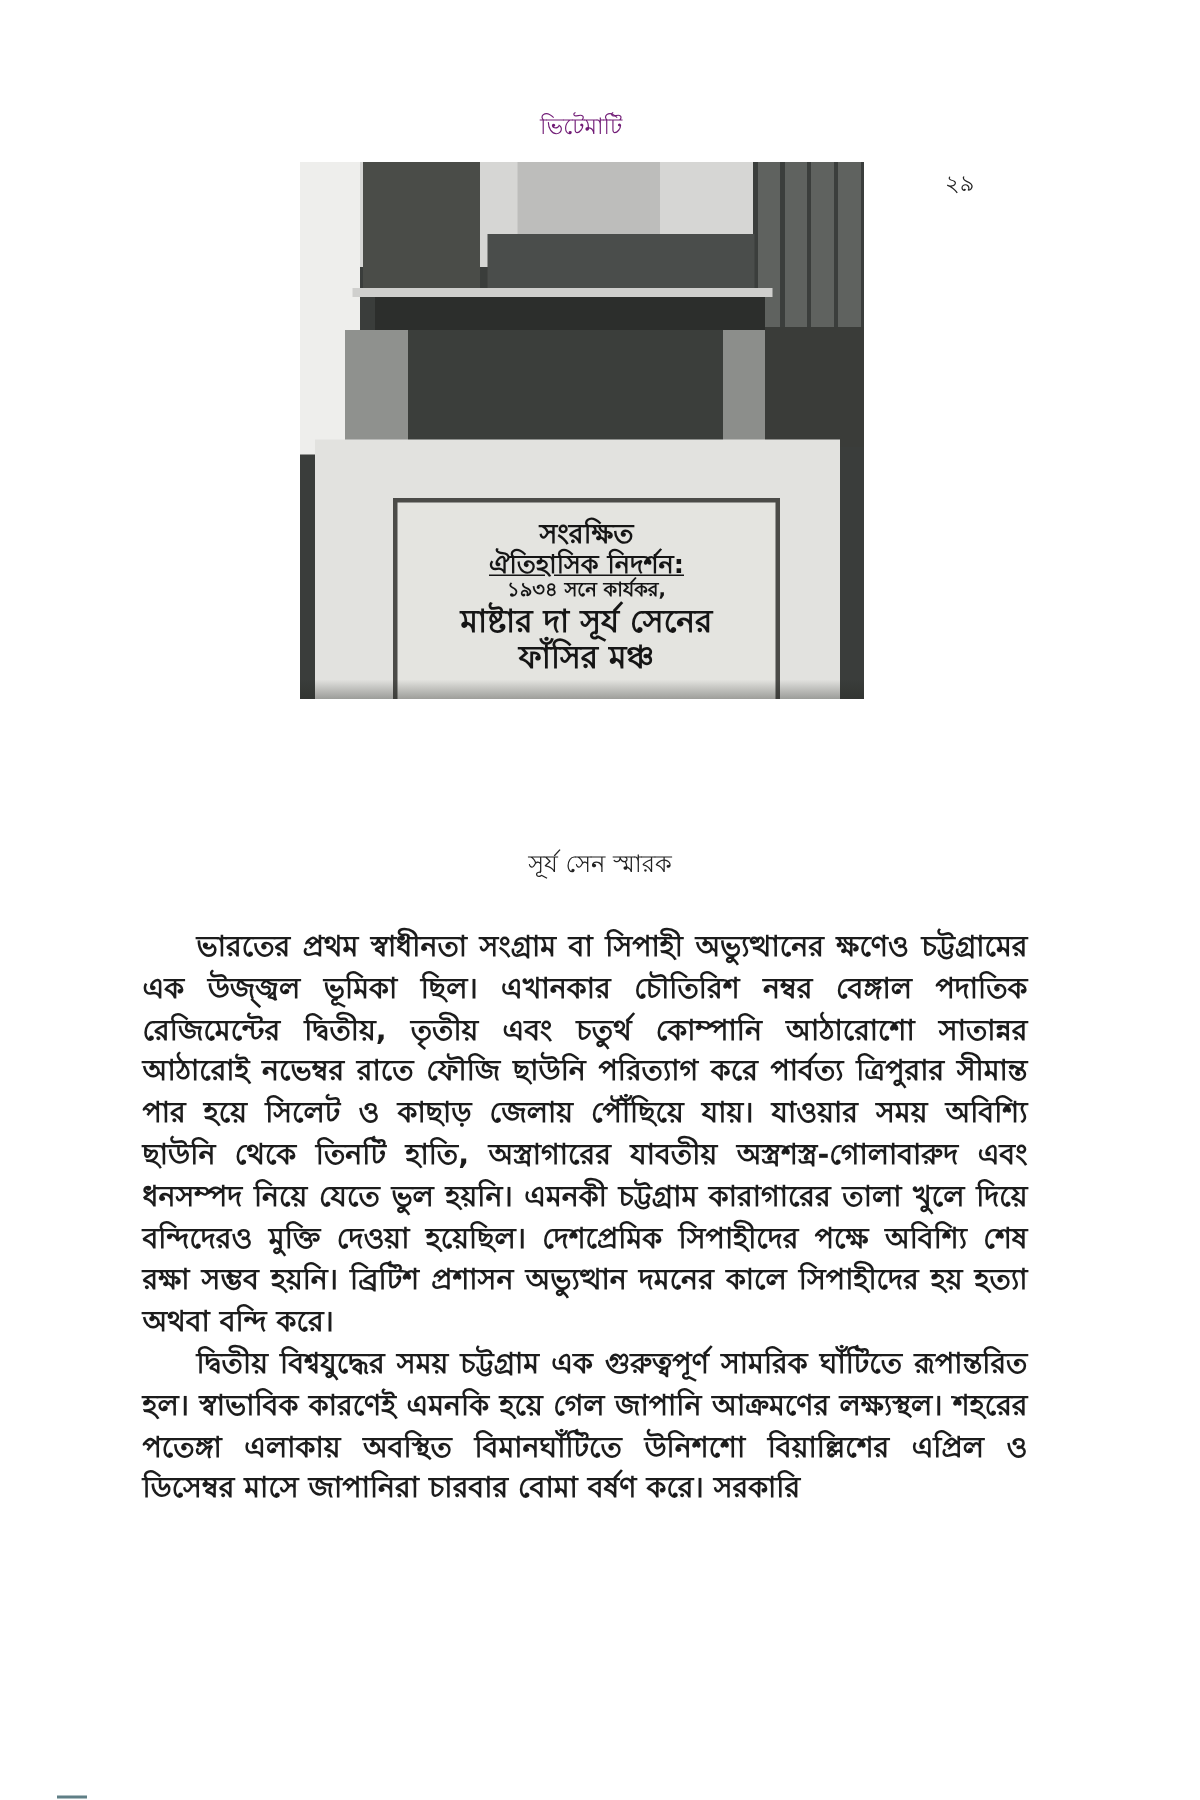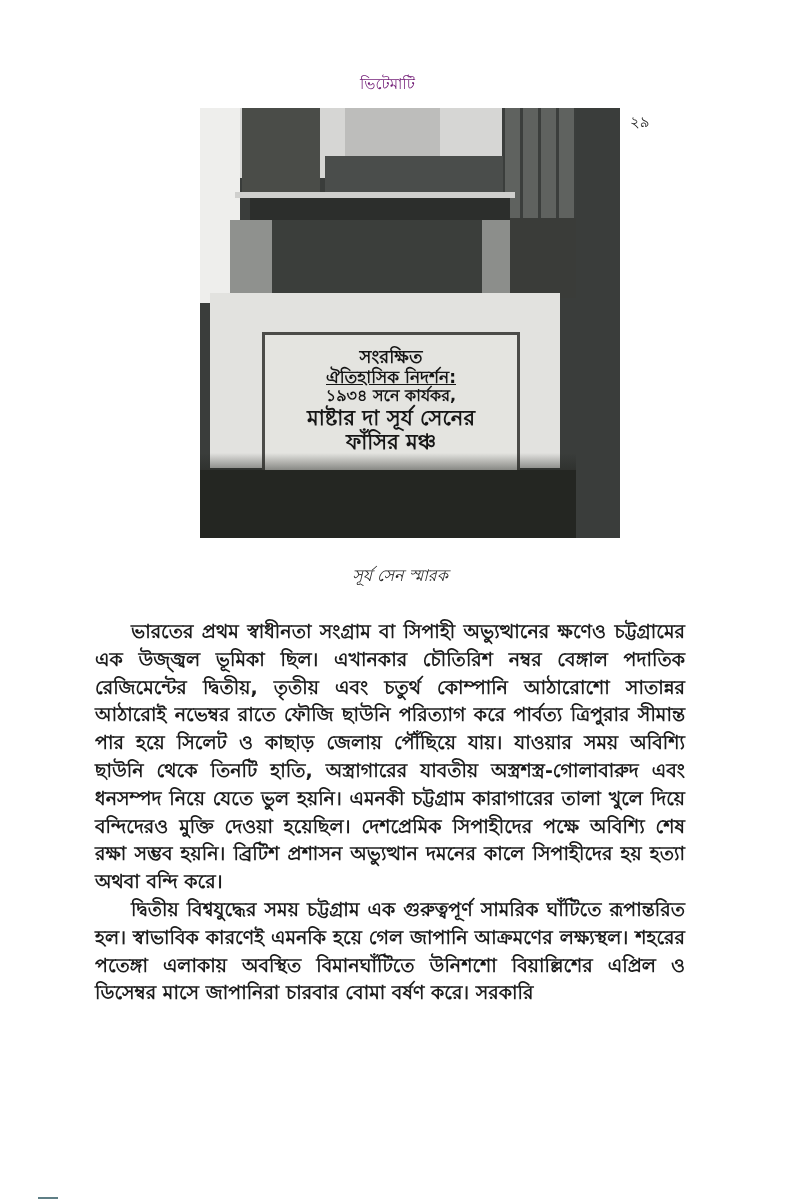--- a/index.html
+++ b/index.html
@@ -10,22 +10,22 @@
   .running-head {
     position: absolute; left: 0; top: 72px; width: 800px; height: 24px;
   }
   .running-title {
     position: absolute; left: 360px; top: 0; font-size: 15px; color: #701a75;
   }
   .page-number {
     position: absolute; left: 630px; top: 2px; font-size: 15px; color: #222; margin-top: 36px;
   }
   .photo {
-    position: absolute; left: 200px; top: 108px; width: 376px; height: 430px;
-    background: #3a3d3b; overflow: hidden; padding-left: 44px;
+    position: absolute; left: 200px; top: 108px; width: 376px; height: 358px;
+    background: #3a3d3b; overflow: hidden;
   }
   .photo .sky { position: absolute; left: 0; top: 0; width: 376px; height: 70px; background: #d6d6d4; }
   .photo .left-wall { position: absolute; left: 0; top: 0; width: 40px; height: 195px; background: #eeeeec; }
   .photo .tree { position: absolute; left: 42px; top: 0; width: 78px; height: 90px; background: #4a4c48; }
   .photo .bldg-mid { position: absolute; left: 145px; top: 0; width: 95px; height: 48px; background: #bdbdbb; }
   .photo .bldg-right { position: absolute; left: 302px; top: 0; width: 74px; height: 110px; background: #5f625f;
     background-image: repeating-linear-gradient(90deg, #3b3e3c 0 3px, transparent 3px 18px); }
   .photo .fence { position: absolute; left: 125px; top: 48px; width: 178px; height: 38px; background: #4a4d4b; }
   .photo .slab { position: absolute; left: 35px; top: 84px; width: 280px; height: 6px; background: #cfcfcd; }
   .photo .slab-under { position: absolute; left: 50px; top: 90px; width: 260px; height: 22px; background: #2c2e2c; }
@@ -34,31 +34,31 @@
   .photo .grass-right { position: absolute; left: 310px; top: 110px; width: 66px; height: 80px; background: #3a3c39; }
   .photo .plinth { position: absolute; left: 10px; top: 185px; width: 350px; height: 175px; background: #e2e2df; }
   .photo .plaque-box {
     position: absolute; left: 62px; top: 224px; width: 258px; height: 150px;
     border: 3px solid #4b4b48; background: #e4e4e0;
     display: flex; flex-direction: column; align-items: center; justify-content: flex-start; padding-top: 12px; box-sizing: border-box;
   }
   .plaque-line { color: #151515; font-weight: bold; white-space: nowrap; line-height: 1.15; }
   .plaque-line.l1 { font-size: 18px; }
   .plaque-line.l2 { font-size: 17px; text-decoration: underline; }
-  .plaque-line.l3 { font-size: 16px; }
+  .plaque-line.l3 { font-size: 13px; }
   .plaque-line.l4 { font-size: 21px; text-align: right; }
   .plaque-line.l5 { font-size: 21px; }
   .photo .grass-bottom { position: absolute; left: 0; top: 362px; width: 376px; height: 68px;
     background: #242622; }
   .photo .grass-over { position: absolute; left: 0; top: 345px; width: 376px; height: 30px;
     background: linear-gradient(180deg, rgba(36,38,34,0) 0%, rgba(36,38,34,0.85) 100%); }
 
   .caption {
     position: absolute; left: 0; top: 563px; width: 800px; text-align: center;
-    font-size: 16px; font-style: italic; color: #222;
+    font-size: 16px; color: #222;
   }
   .body-text {
     position: absolute; left: 95px; top: 618px; width: 590px;
     font-size: 19px; line-height: 27.8px; color: #1c1c1c; text-align: justify;
   }
   .body-text p { margin: 0; text-indent: 36px; font-weight: bold; }
   .corner-mark { position: absolute; left: 38px; top: 1197px; width: 20px; height: 2px; background: #5f7f86; }
 </style>
 </head>
 <body>

